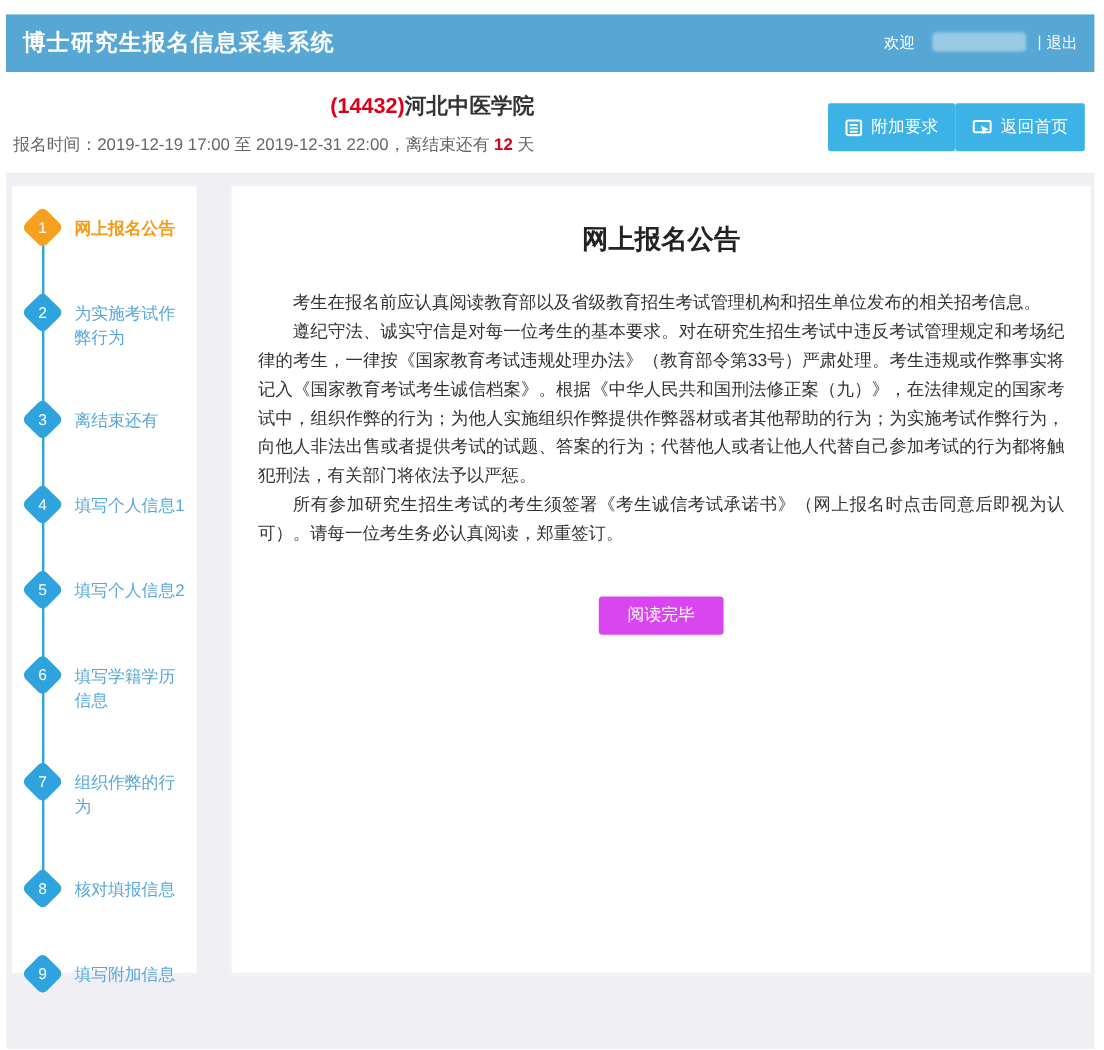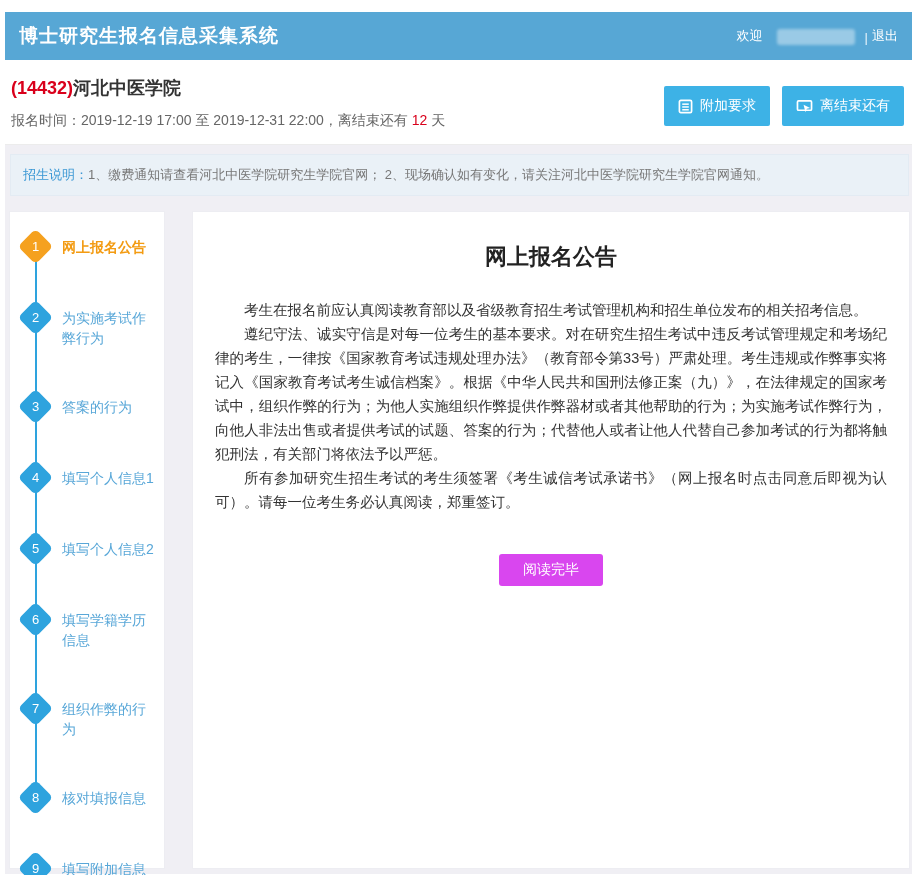--- a/index.html
+++ b/index.html
@@ -4,36 +4,36 @@
 <style>
   * { margin:0; padding:0; box-sizing:border-box; }
   html,body { width:920px; height:875px; background:#ffffff; overflow:hidden;
     font-family:"Liberation Sans","DejaVu Sans",sans-serif; }
   .frame { margin:12px 8px 0 5px;border-radius:31px; }
 
   
   .topbar { height:48px; background:#57a7d5; display:flex; align-items:center;
     justify-content:space-between; padding:0 14px; }
   .topbar-title { color:#fff; font-size:19px; font-weight:bold; letter-spacing:1px; }
-  .topbar-right { display:flex; align-items:flex-end; color:#fff; font-size:13px; }
+  .topbar-right { display:flex; align-items:flex-start; color:#fff; font-size:13px; }
   .welcome-label { margin-right:14px; }
   .censored-name { width:78px; height:16px; border-radius:3px;
     background:rgba(255,255,255,0.40); filter:blur(1.5px); margin-right:10px; }
   .divider-bar { color:#eaf4fb; margin-right:4px; font-size:13px; }
   .logout-link { color:#fff; text-decoration:none; cursor:pointer; }
 
   
   .subheader { background:#fff; padding:16px 8px 14px 6px; display:flex;
     justify-content:space-between; align-items:flex-start;
     border-bottom:1px solid #ececec; }
-  .school-line { font-size:18px; font-weight:bold; color:#333; margin-bottom:12px; }
+  .school-line { font-size:18px; font-weight:bold; color:#333; margin-bottom:12px;text-align:right; }
   .school-code { color:#d9001b; }
   .date-line { font-size:14px; color:#666; }
-  .days-left { color:#d9001b; font-weight:normal;margin-top:36px; }
-  .subheader-buttons { display:flex; gap:12px; padding-top:10px; }
+  .days-left { color:#d9001b; font-weight:bold;margin-top:36px; }
+  .subheader-buttons { display:flex; padding-top:10px; }
   .blue-btn { background:#3db2e6; color:#fff; border:none; font-size:14px;
     padding:11px 14px; border-radius:2px; display:flex; align-items:center;
     gap:7px; cursor:pointer; font-family:inherit; }
   .blue-btn svg { display:block; }
 
   
   .content-bg { background:#f0eff4; padding:9px 2px 10px 4px; height:729px; }
 
   .notice-bar { background:#eaf1f7; border:1px solid #e3ebf3; margin:0 1px 15px 1px;
     padding:11px 12px; font-size:13px; color:#777; }
@@ -103,30 +103,27 @@
         </span>
         <span>附加要求</span>
       </button>
       <button class="blue-btn">
         <span>
           <svg width="17" height="15" viewBox="0 0 18 16">
               <rect x="1.5" y="2" width="15" height="10" rx="1.2" fill="none" stroke="#fff" stroke-width="1.8"></rect>
               <polygon points="8,6 15,9.5 11.5,10.5 10,14" fill="#fff"></polygon>
             </svg>
         </span>
-        <span>离结束还有</span>
+        <span>返回首页</span>
       </button>
     </div>
   </div>
 
   <div class="content-bg">
 
-    <div class="notice-bar">
-      <span class="notice-label">招生说明：</span><span>1、缴费通知请查看河北中医学院研究生学院官网； 2、现场确认如有变化，请关注河北中医学院研究生学院官网通知。</span>
-    </div>
 
     <div class="panels">
 
       <div class="sidebar">
         <div class="timeline"></div>
 
         <div class="step active">
           <div class="diamond">
               <span>1</span>
             </div>
@@ -135,21 +132,21 @@
         <div class="step">
           <div class="diamond">
               <span>2</span>
             </div>
           <div class="step-label">为实施考试作弊行为</div>
         </div>
         <div class="step">
           <div class="diamond">
               <span>3</span>
             </div>
-          <div class="step-label">答案的行为</div>
+          <div class="step-label">离结束还有</div>
         </div>
         <div class="step">
           <div class="diamond">
               <span>4</span>
             </div>
           <div class="step-label">填写个人信息1</div>
         </div>
         <div class="step">
           <div class="diamond">
               <span>5</span>

